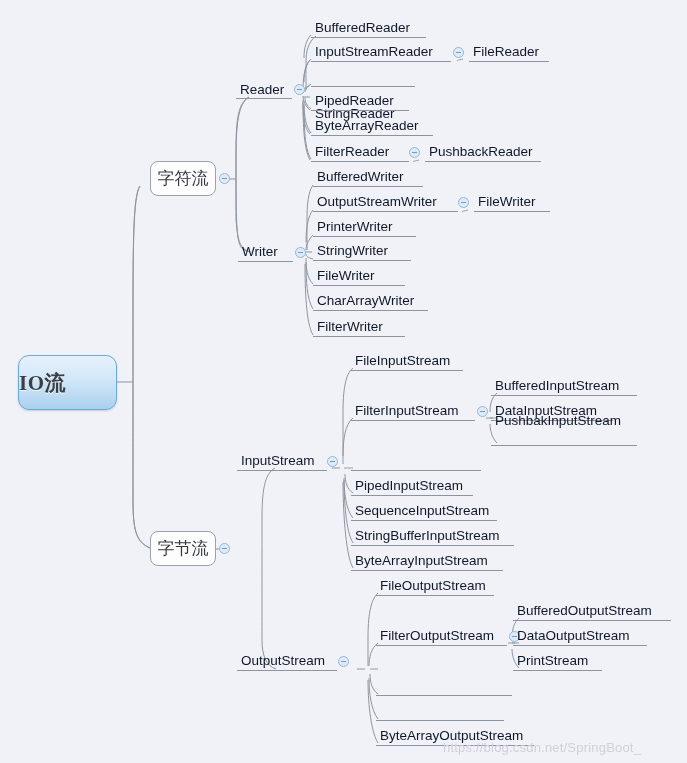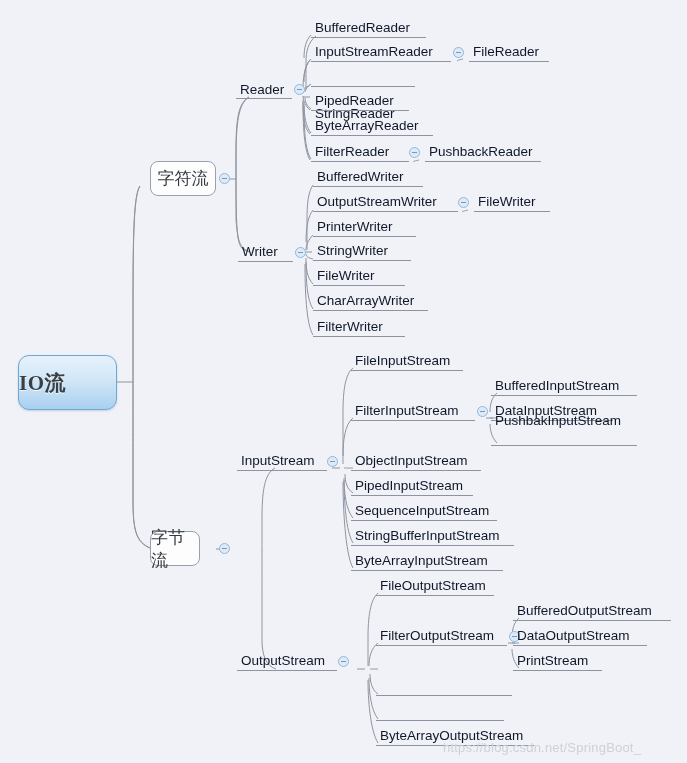--- a/index.html
+++ b/index.html
@@ -292,21 +292,21 @@
   <div class="leaf-node" style="left:317px; top:292px;">
     <span>CharArrayWriter</span>
   </div>
   <div class="underline" style="left:313px; top:310px; width:115px;"></div>
 
   <div class="leaf-node" style="left:317px; top:318px;">
     <span>FilterWriter</span>
   </div>
   <div class="underline" style="left:313px; top:336px; width:92px;"></div>
 
-  <div class="box-node" style="left:150px; top:531px; width:50px; height:35px;">
+  <div class="box-node" style="left:150px; top:531px; width:66px; height:35px;">
     <span class="box-label">字节流</span>
   </div>
   <div class="toggle" style="left:219px; top:543px;"></div>
 
   <div class="leaf-node" style="left:241px; top:452px;">
     <span>InputStream</span>
   </div>
   <div class="underline" style="left:237px; top:470px; width:90px;"></div>
   <div class="toggle" style="left:327px; top:456px;"></div>
 
@@ -329,23 +329,20 @@
   <div class="leaf-node" style="left:495px; top:402px;">
     <span>DataInputStream</span>
   </div>
   <div class="underline" style="left:491px; top:420px; width:122px;"></div>
 
   <div class="leaf-node" style="left:495px; top:412px;">
     <span>PushbakInputStream</span>
   </div>
   <div class="underline" style="left:491px; top:445px; width:146px;"></div>
 
-  <div class="leaf-node" style="left:355px; top:452px;">
-    <span>ObjectInputStream</span>
-  </div>
   <div class="underline" style="left:351px; top:470px; width:130px;"></div>
 
   <div class="leaf-node" style="left:355px; top:477px;">
     <span>PipedInputStream</span>
   </div>
   <div class="underline" style="left:351px; top:495px; width:122px;"></div>
 
   <div class="leaf-node" style="left:355px; top:502px;">
     <span>SequenceInputStream</span>
   </div>

